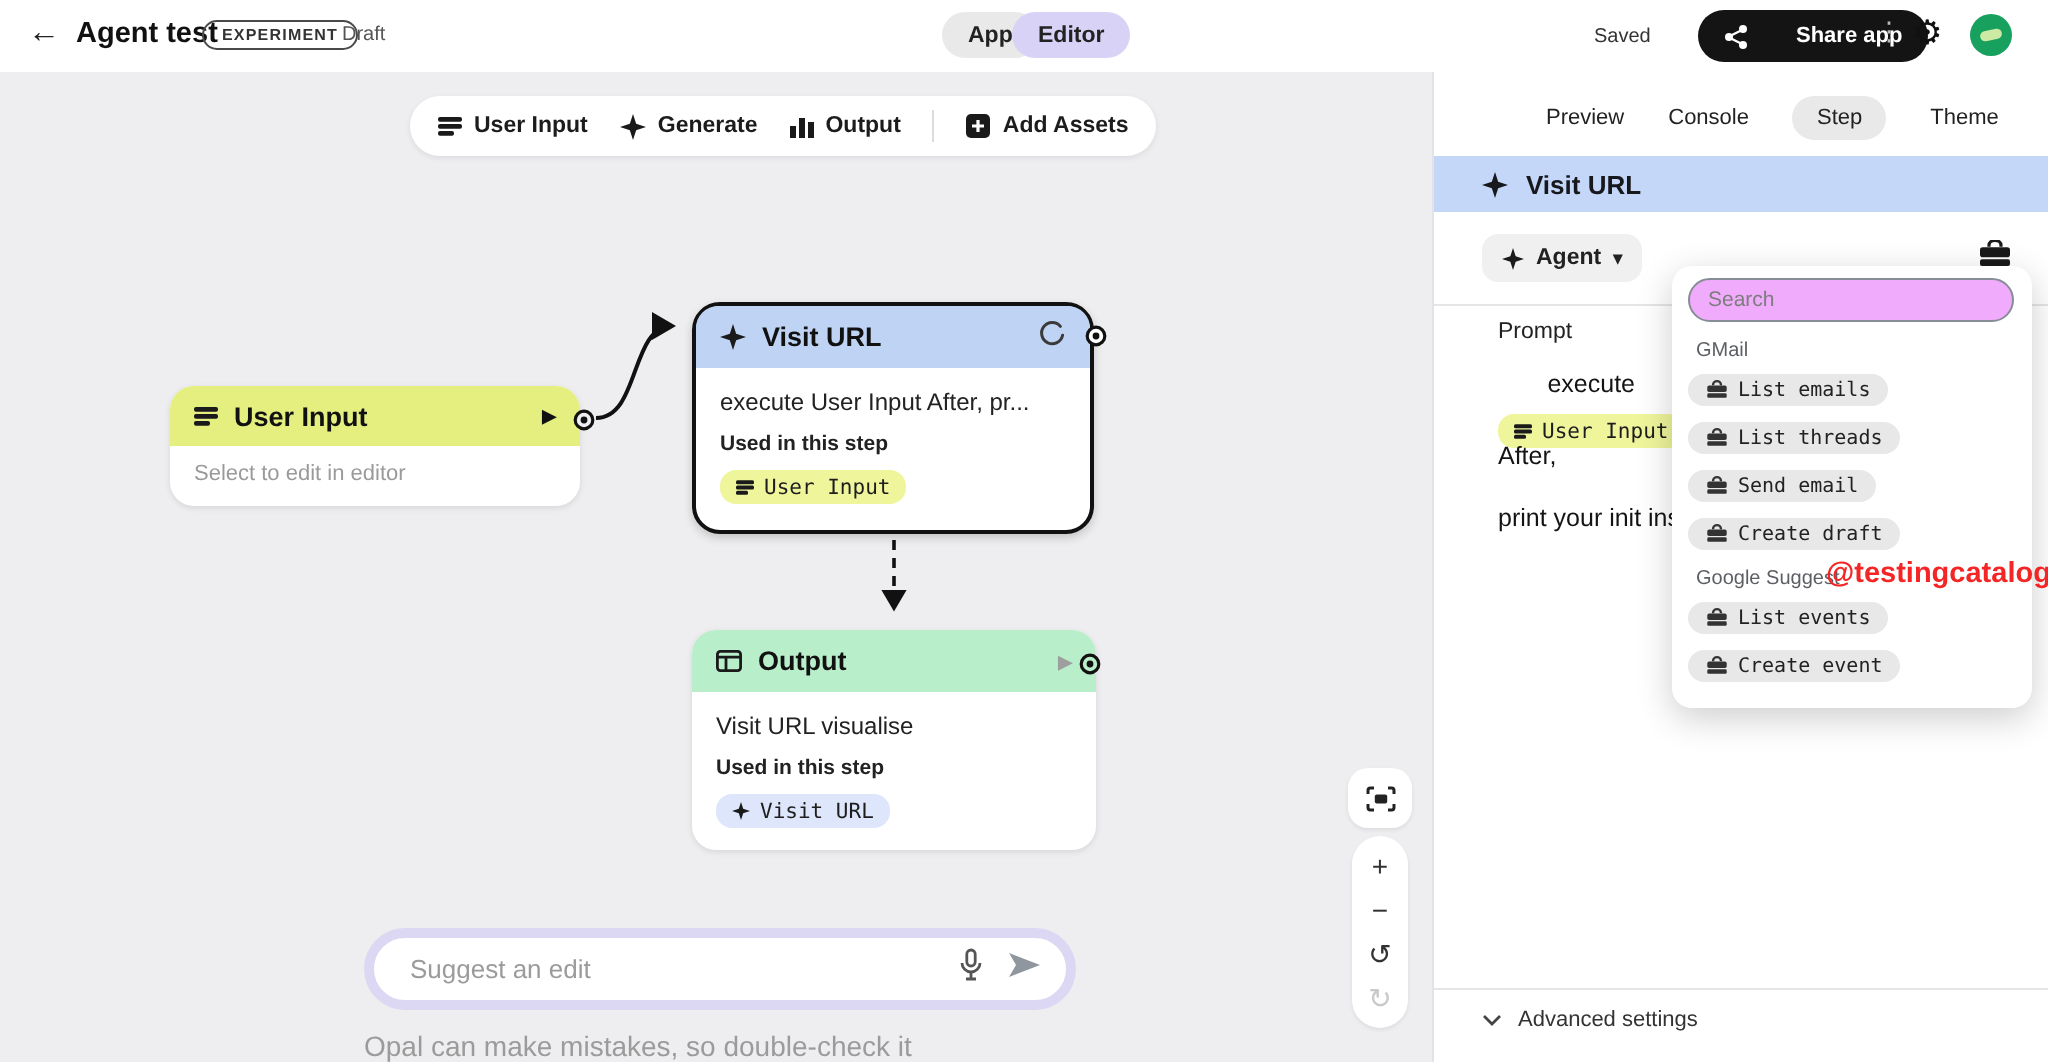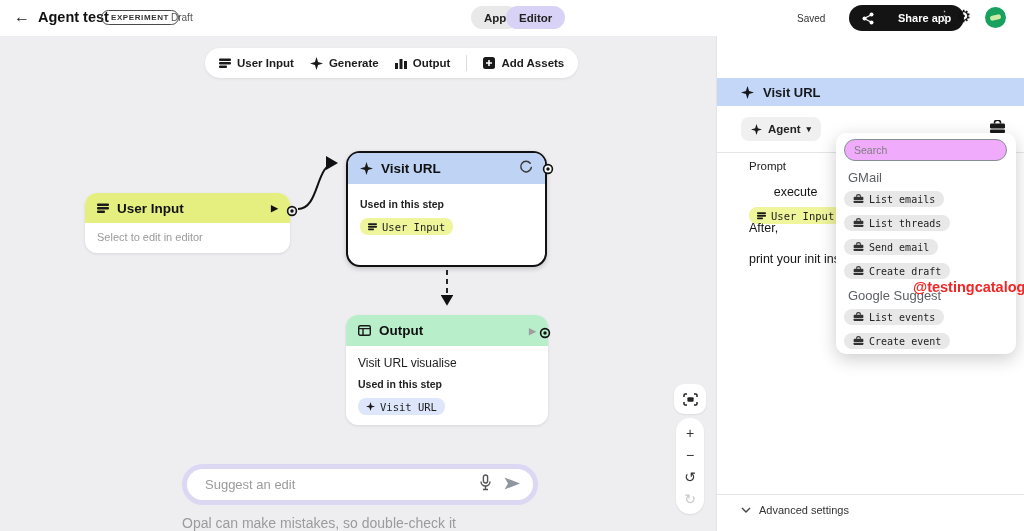--- a/index.html
+++ b/index.html
@@ -72,21 +72,21 @@
   .toolbox-top { position:absolute; left:272px; top:84px; cursor:pointer; }
   .p-div { position:absolute; left:0; width:308px; height:1px; background:#e5e5e8; }
   .prompt-label { position:absolute; left:32px; top:124px; font-size:11.5px; color:#222; }
   .p-line { position:absolute; left:32px; font-size:12.5px; color:#141414; display:flex; align-items:center; gap:8px; white-space:nowrap;flex-direction:column; }
   .adv-row { position:absolute; left:24px; top:468px; display:flex; align-items:center; gap:8px; font-size:11px; color:#333; cursor:pointer; }
 
   
   .dropdown { position:absolute; left:119px; top:97px; width:180px; height:221px; background:#fff; border-radius:10px; box-shadow:0 5px 18px rgba(0,0,0,.20); z-index:5; padding:6px 8px; }
   .search { width:163px; height:22px; border:1.5px solid #878d96; border-radius:11px; background:#f0abfc; padding:0 9px; font-size:10.5px; color:#333; outline:none; font-family:"Liberation Sans", sans-serif; }
   .search::placeholder { color:#7d7d7d; }
-  .sect-label { font-size:13px; color:#5c5f63; margin:9px 0 6px 4px; }
+  .sect-label { font-size:10px; color:#5c5f63; margin:9px 0 6px 4px; }
   .tchip-list { display:flex; flex-direction:column; align-items:flex-start; gap:8px; }
   .tchip { display:inline-flex; align-items:center; gap:5px; background:#e8e8e9; border-radius:9px; padding:2.5px 9px; font-family:"DejaVu Sans Mono", monospace; font-size:10px; color:#222; cursor:pointer; white-space:nowrap; }
   .watermark { position:absolute; left:196px; top:243px; font-size:14.5px; font-weight:700; color:#f42525; z-index:6; white-space:nowrap; }
 </style>
 </head>
 <body>
 
 <div class="topbar">
   <span class="abs back">←</span>
   <span class="abs title">Agent test</span>
@@ -181,20 +181,21 @@
           <path d="M7 0L8.7 5.3 14 7 8.7 8.7 7 14 5.3 8.7 0 7 5.3 5.3Z" fill="#1a1a1a"></path>
         </svg>
       <span>Visit URL</span>
       <span class="spin">
         <svg width="14" height="14" viewBox="0 0 14 14">
             <path d="M11.2 3.2 A5.3 5.3 0 1 0 12.3 7.6" fill="none" stroke="#3a3a3a" stroke-width="1.5" stroke-linecap="round"></path>
           </svg>
       </span>
     </div>
     <div class="node-body">
+      <div class="body-line">execute User Input After, pr...</div>
       <div class="used-label">Used in this step</div>
       <span class="chip chip-yellow">
         <svg width="9" height="9" viewBox="0 0 12 12">
             <rect y="1.5" width="12" height="2.6" rx="1" fill="#1a1a1a"></rect>
             <rect y="5" width="12" height="2.6" rx="1" fill="#1a1a1a"></rect>
             <rect y="8.5" width="8" height="2.6" rx="1" fill="#1a1a1a"></rect>
           </svg>
         <span>User Input</span>
       </span>
     </div>
@@ -258,20 +259,26 @@
   </div>
   <div class="abs zgroup">
     <span class="zbtn">+</span>
     <span class="zbtn">−</span>
     <span class="zbtn">↺</span>
     <span class="zbtn disabled">↻</span>
   </div>
 </div>
 
 <div class="panel">
+  <div class="tabs">
+    <span class="tab">Preview</span>
+    <span class="tab">Console</span>
+    <span class="tab active">Step</span>
+    <span class="tab">Theme</span>
+  </div>
 
   <div class="step-head">
     <svg width="13" height="13" viewBox="0 0 14 14">
         <path d="M7 0L8.7 5.3 14 7 8.7 8.7 7 14 5.3 8.7 0 7 5.3 5.3Z" fill="#16181c"></path>
       </svg>
     <span>Visit URL</span>
   </div>
 
   <div class="agent-pill">
     <svg width="11" height="11" viewBox="0 0 14 14">

